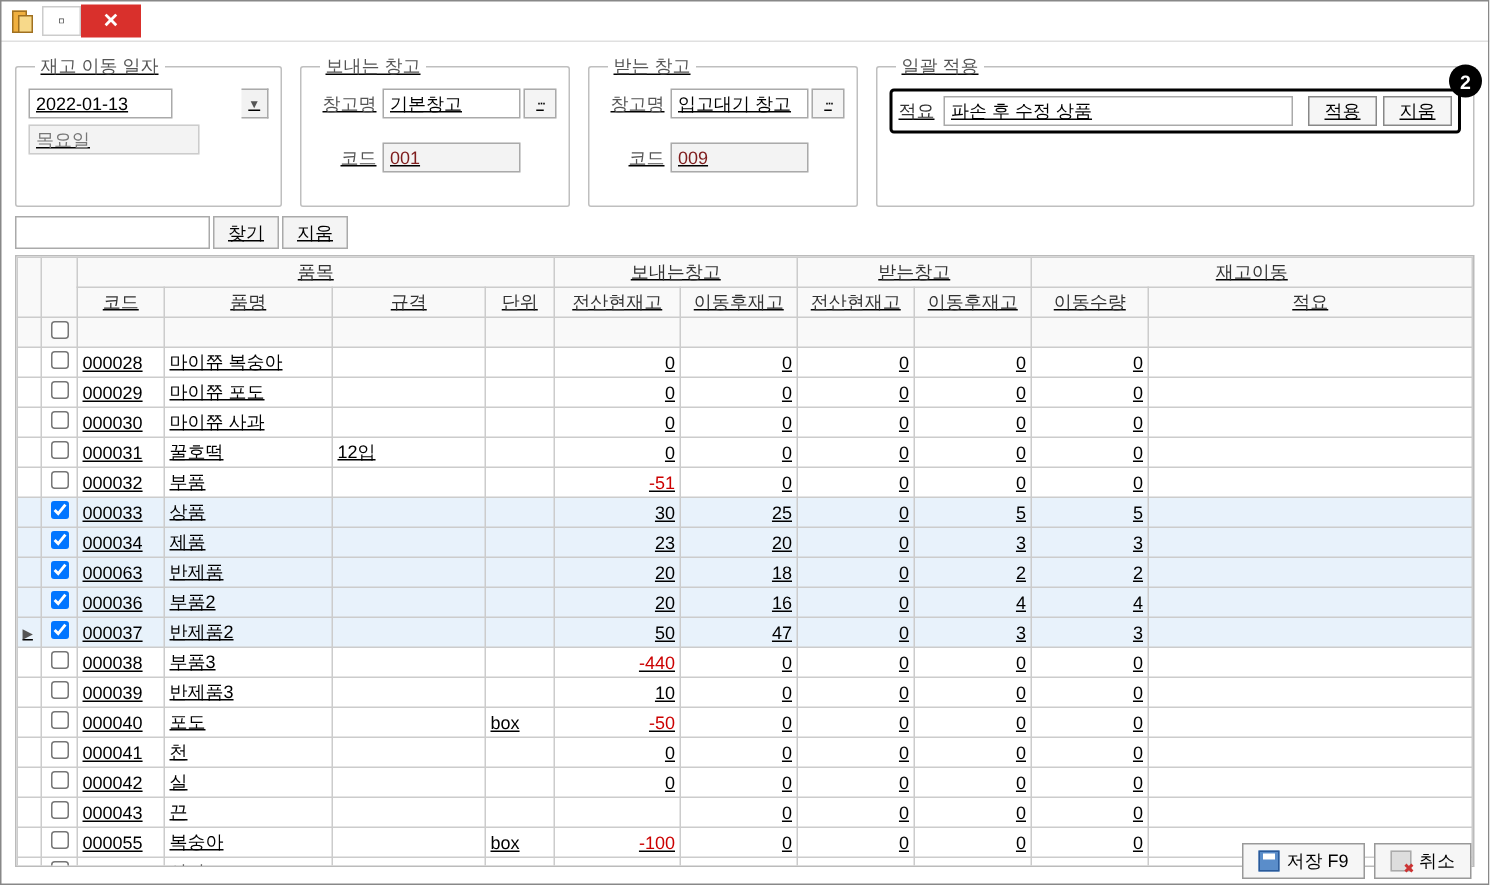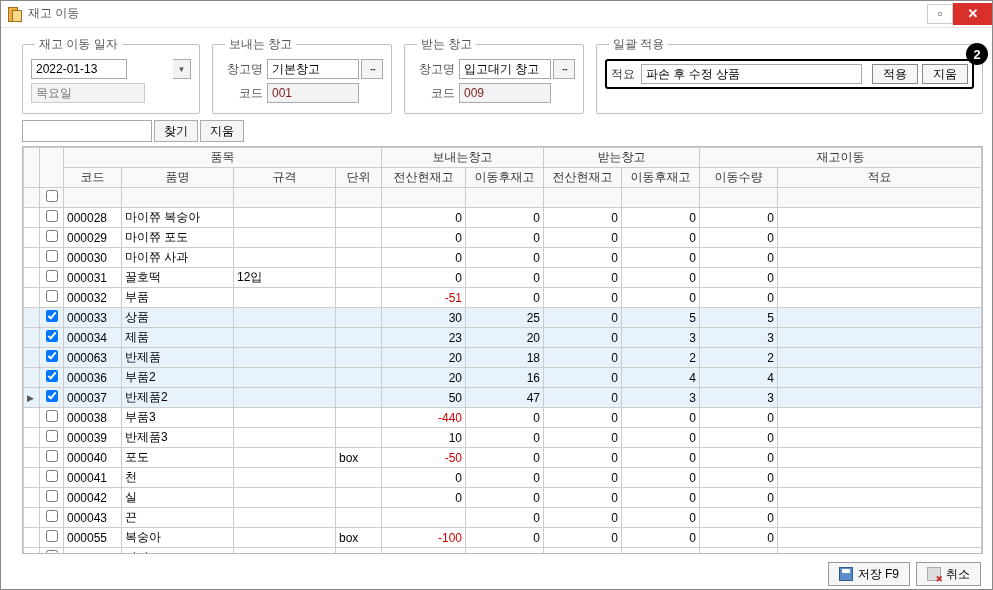--- a/index.html
+++ b/index.html
@@ -30,21 +30,21 @@
   content: "";
   position: absolute; left: 6px; top: 4px; width: 8px; height: 10px;
   background: #f7d98a; border: 1px solid #a07020;
 }
 .titlebar-title { flex: 1; color: #555; }
 .titlebar-controls { display: flex; }
 .tctrl { width: 28px; height: 22px; display: flex; align-items: center; justify-content: center; color: #444; font-size: 13px; }
 .tctrl.min { background: #fff; border: 1px solid #ccc; margin-top:1px; height:20px; width:26px;}
 .tctrl.close { background: #d9302c; color: #fff; width: 40px; height: 22px; font-weight: bold; }
 
-.content { padding: 8px 10px 6px 22px; }
+.content { padding: 8px 10px 6px 10px; text-decoration: underline; }
 
 .top-row { display: flex; gap: 12px; margin-bottom: 6px; }
 
 fieldset.group {
   border: 1px solid #bfbfbf;
   border-radius: 2px;
   padding: 6px 8px 6px 8px;
   position: relative;
 }
 fieldset.group legend {
@@ -64,21 +64,21 @@
   width: 18px; height: 20px; border: 1px solid #aaa; border-left: none;
   background: #f2f2f2; display: flex; align-items: center; justify-content: center;
   font-size: 8px; color: #555;
 }
 .day-box {
   width: 114px; height: 20px; border: 1px solid #ccc; background: #f3f3f3;
   padding-left: 4px; color: #777; display:flex; align-items:center;
 }
 
 .wh-group { width: 172px; }
-.wh-row { display: flex; align-items: center; margin-bottom: 4px; }
+.wh-row { display: flex; align-items: center; margin-bottom: 16px; }
 .wh-label { width: 42px; text-align: right; margin-right: 4px; color: #555; }
 .wh-input {
   height: 20px; border: 1px solid #aaa; background: #fff;
   padding-left: 4px; font-size: 12px;
 }
 .wh-input.ro { background: #f3f3f3; color: #7f1d1d; }
 .wh-name { width: 92px; }
 .wh-code { width: 92px; }
 .wh-btn {
   width: 22px; height: 20px; border: 1px solid #aaa; background: #f4f4f4;
@@ -177,21 +177,20 @@
 .ficon-cancel::before { content:""; position:absolute; inset:0; background:#ddd; border:1px solid #aaa; }
 .ficon-cancel::after { content:"✖"; position:absolute; right:-2px; bottom:-3px; color:#c33; font-size:9px; }
 
 .outer-border{position:absolute; inset:0; border:1px solid #888; pointer-events:none;}
 </style>
 </head>
 <body>
 
 <div class="titlebar">
   <span class="icon"></span>
-  <span class="titlebar-title">재고 이동</span>
   <div class="titlebar-controls">
     <div class="tctrl min">▫</div>
     <div class="tctrl close">✕</div>
   </div>
 </div>
 
 <div class="content">
 
   <div class="top-row">
     <fieldset class="group date-group">

